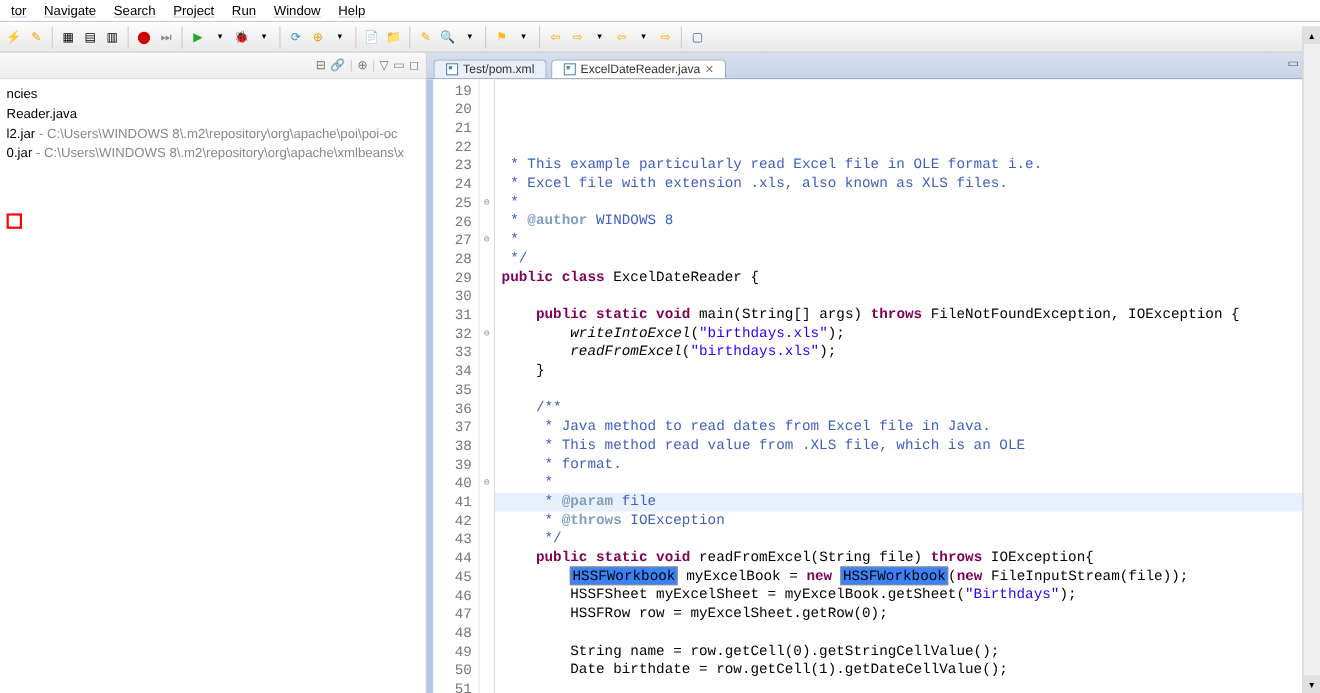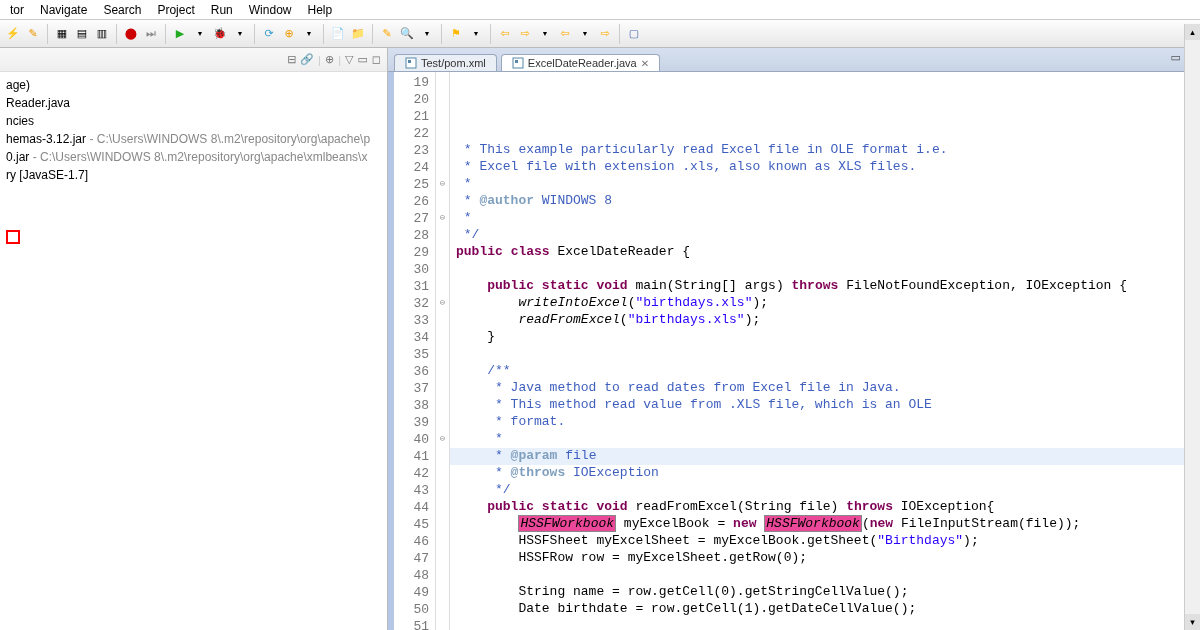--- a/index.html
+++ b/index.html
@@ -14,20 +14,21 @@
   .menubar {
     background: #fff;
     border-bottom: 1px solid #ccc;
     height: 20px;
     display: flex; align-items: center;
     padding: 0 2px;
   }
   .menubar span {
     padding: 2px 8px;
     cursor: pointer;
+    text-decoration: underline;
     text-decoration-color: rgba(0,0,0,0.2);
     font-size: 12px;
   }
   .toolbar {
     height: 28px;
     background: linear-gradient(#fdfdfd,#e8e8e8);
     border-bottom: 1px solid #bbb;
     display: flex; align-items: center;
     padding: 0 4px;
     gap: 2px;
@@ -142,21 +143,21 @@
   .fld { color: #0000c0; }
   .ita { font-style: italic; }
   .hl-line {
     position:absolute;
     left:0; right:0;
     height:17px;
     background:#e8f0fb;
     z-index:0;
   }
   .code-content{position:relative;z-index:1;}
-  .boxed { border:1px solid #888; padding:0 1px; background:#ec4899;font-style:italic;}
+  .boxed { border:1px solid #888; padding:0 1px; background:#3b82f6;}
   .scrollbar {
     position:absolute; right:0; top:24px; bottom:0;
     width:16px; background:#f0f0f0;
     border-left:1px solid #ccc;
   }
   .scrollbar .up,.scrollbar .down{height:16px;background:#e0e0e0;display:flex;align-items:center;justify-content:center;font-size:9px;}
   .scrollbar .down{position:absolute;bottom:0;width:100%;}
 </style>
 </head>
 <body>
@@ -217,26 +218,24 @@
       <span>⊟</span>
       <span>🔗</span>
       <span style="color:#ccc">|</span>
       <span>⊕</span>
       <span style="color:#ccc">|</span>
       <span>▽</span>
       <span>▭</span>
       <span>◻</span>
     </div>
     <div class="tree" id="tree">
-        <div class="node">age)</div>
+        <div class="node">ncies</div>
         <div class="node">Reader.java</div>
-        <div class="node">ncies</div>
-        <div class="node"><span>hemas-3.12.jar</span><span class="dim"> - C:\Users\WINDOWS 8\.m2\repository\org\apache\p</span></div>
+        <div class="node"><span>l2.jar</span><span class="dim"> - C:\Users\WINDOWS 8\.m2\repository\org\apache\poi\poi-oc</span></div>
         <div class="node"><span>0.jar</span><span class="dim"> - C:\Users\WINDOWS 8\.m2\repository\org\apache\xmlbeans\x</span></div>
-        <div class="node">ry [JavaSE-1.7]</div>
         <div style="margin-top: 40px;"><span class="red-box"></span></div>
       </div>
   </div>
 
   <div class="right-pane">
     <div class="tabs" id="tabs">
       <div class="tab">
           <span class="ico"><svg width="12" height="12">
               <rect x="1" y="1" width="10" height="10" fill="#fff" stroke="#58a"></rect>
               <rect x="3" y="3" width="3" height="3" fill="#58a"></rect>

